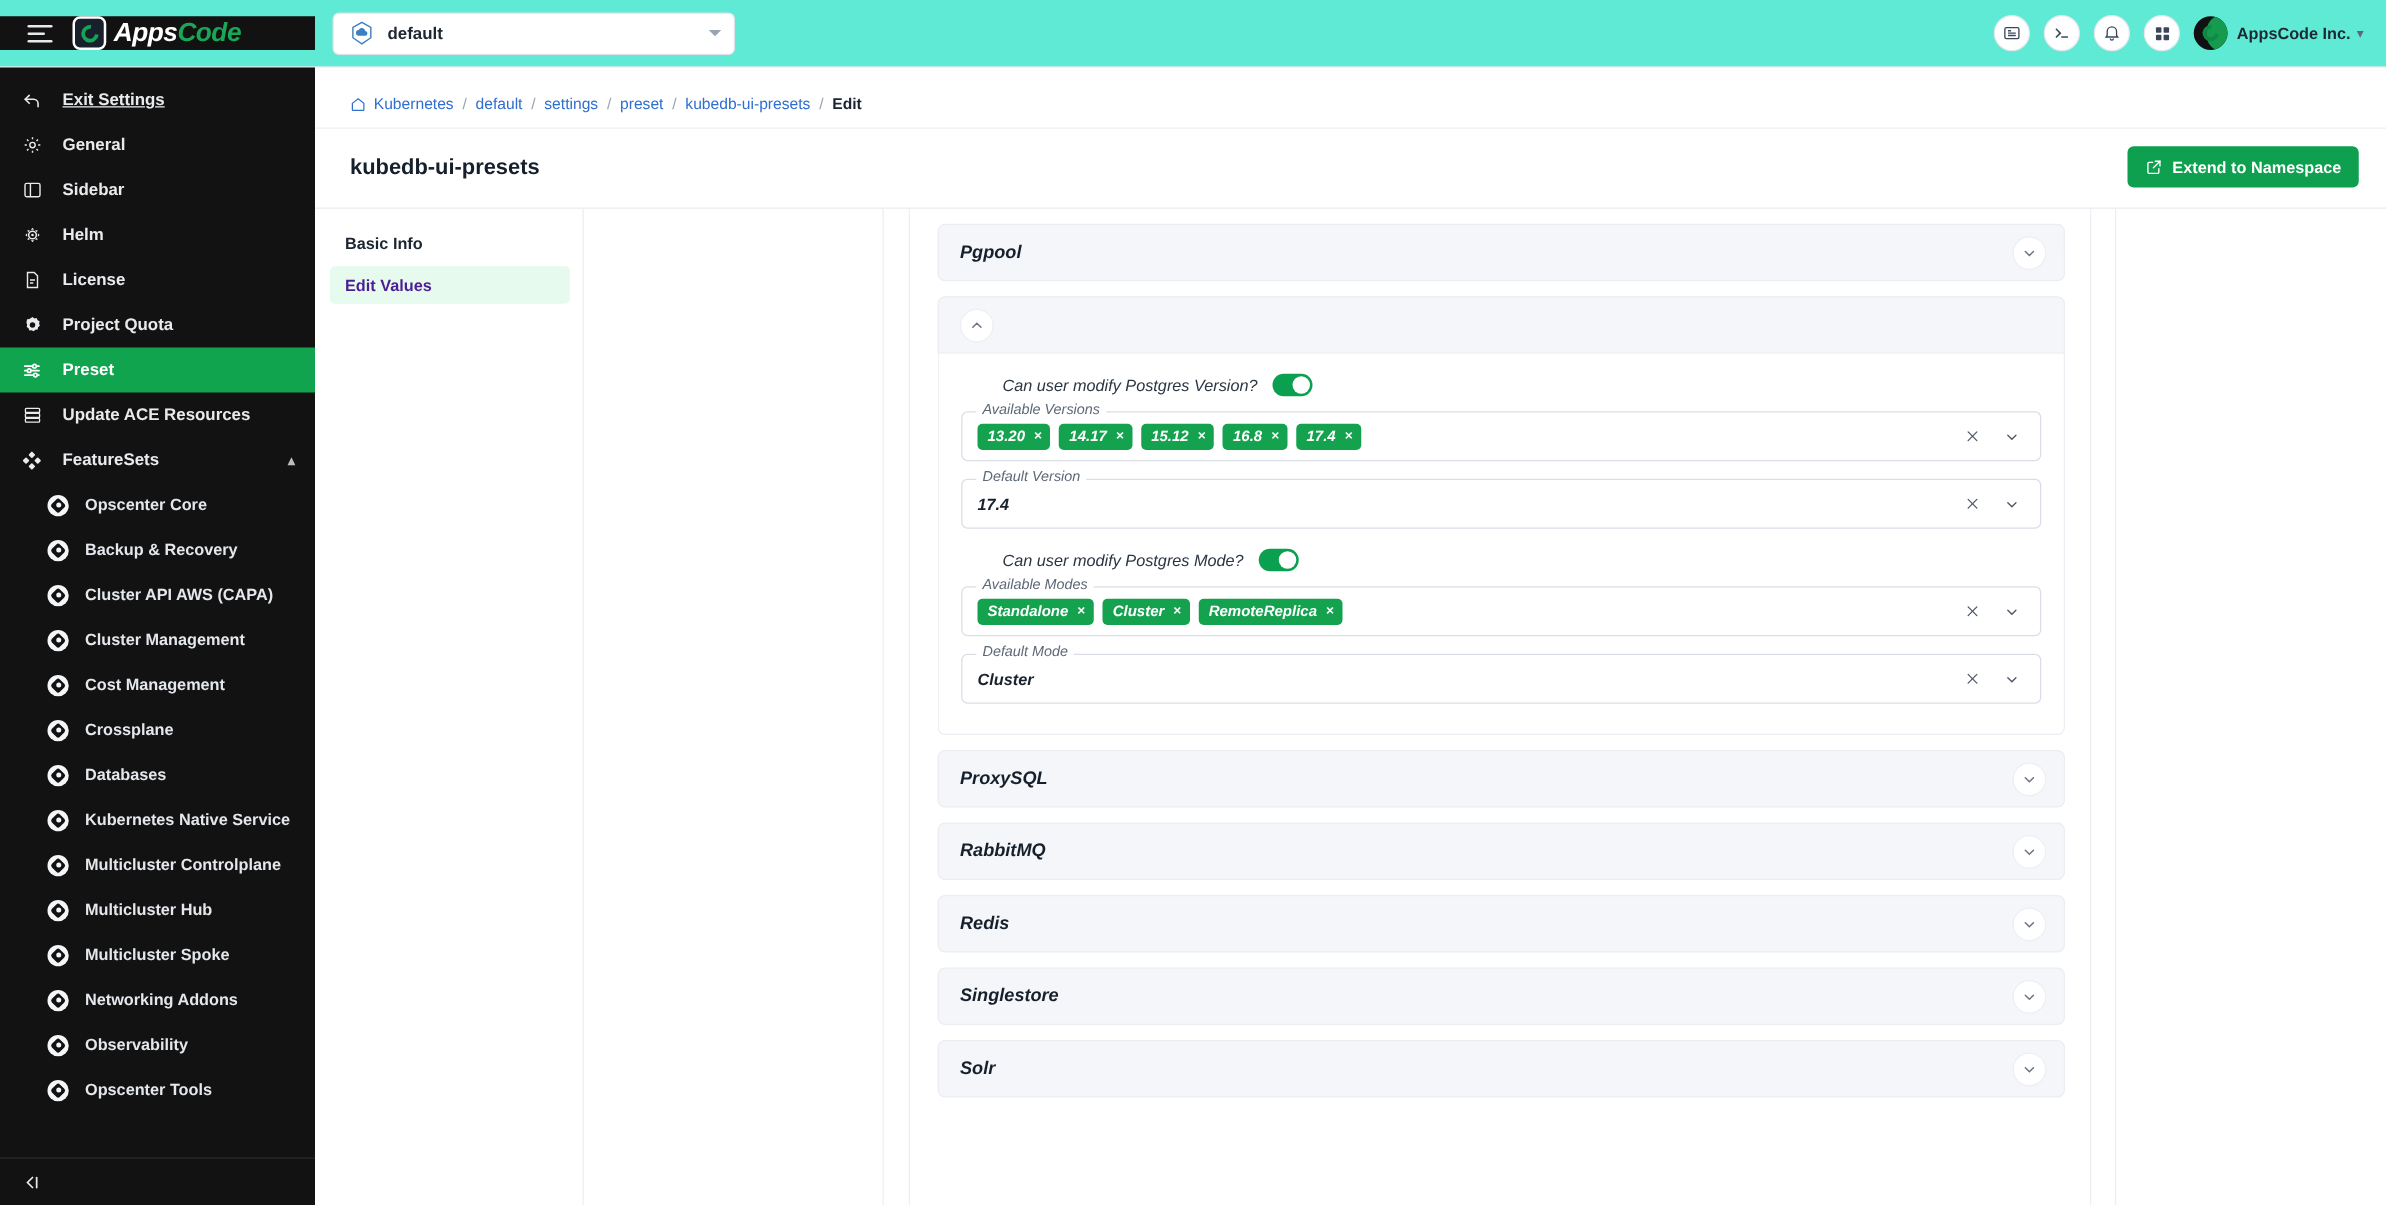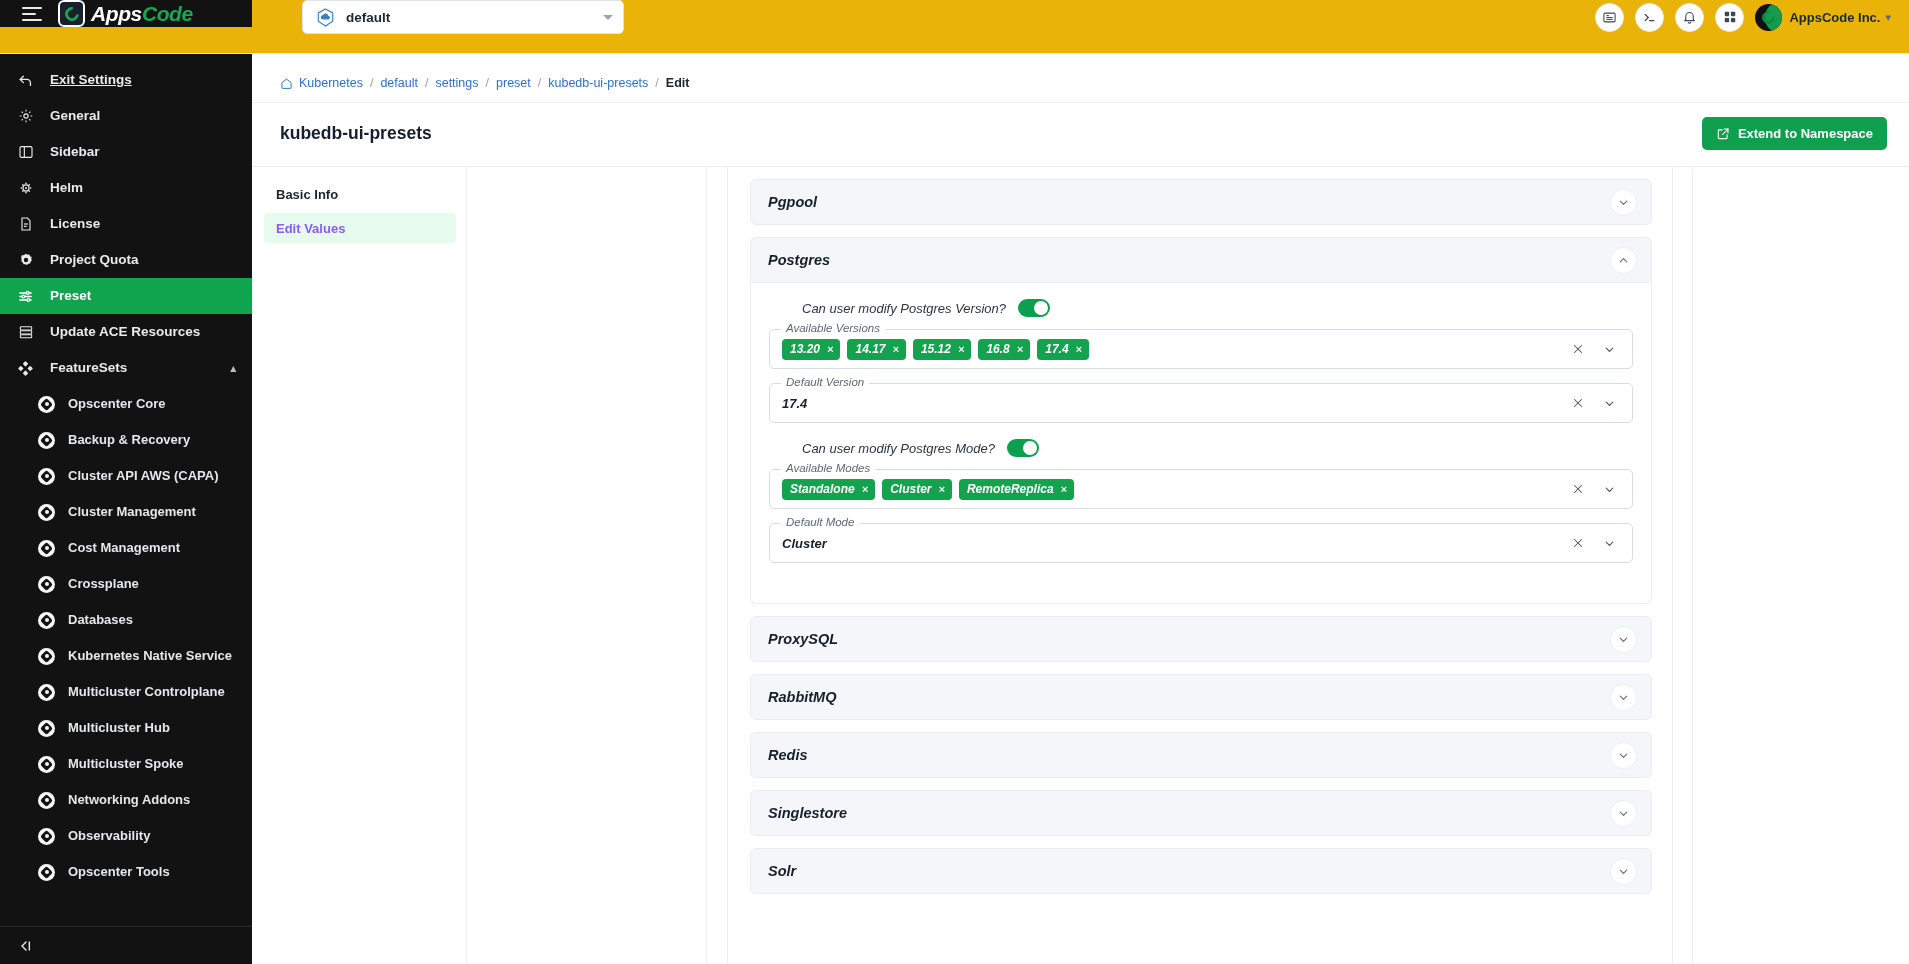--- a/index.html
+++ b/index.html
@@ -8,24 +8,23 @@
     width: 1909px; height: 964px;
     font-family: "Liberation Sans", sans-serif;
     background: #ffffff;
     overflow: hidden;
   }
   body { display: flex; flex-direction: column; }
 
   
   .topbar {
     height: 54px; min-height: 54px;
-    display: flex; align-items: flex-start;
-    background: #eab308;
+    display: flex; align-items: center;
+    background: #5eead4;
     border-bottom: 1px solid #e6e9ef;
-    gap: 36px;
   }
   .brand-zone {
     width: 252px; min-width: 252px;
     background: #121212;
     display: flex; align-items: center;
     gap: 16px; padding-left: 22px;
   }
   .hamburger { width: 20px; height: 14px; position: relative; cursor: pointer; flex: 0 0 auto; }
   .hamburger span {
     position: absolute; left: 0; height: 2px; background: #e7e9ec; border-radius: 1px;
@@ -168,21 +167,21 @@
   .editor-row { flex: 1; display: flex; min-height: 0; border-top: 1px solid #e9ecf0; justify-content: space-between; }
   .steps-col {
     width: 215px; min-width: 215px; padding: 12px 10px 0 12px;
     border-right: 1px solid #eceff3;
   }
   .step {
     height: 30px; display: flex; align-items: center;
     padding: 0 12px; border-radius: 4px; cursor: pointer;
     font-size: 13px; font-weight: 700; color: #1c2632; margin-bottom: 4px;
   }
-  .step.active { background: #e6faee; color: #8b5cf6; }
+  .step.active { background: #e6faee; color: #4c1d95; }
 
   .spacer-col-a { width: 240px; min-width: 240px; border-right: 1px solid #eceff3; }
   .spacer-col-b { width: 21px; min-width: 21px; border-right: 1px solid #eceff3; }
 
   .panes { flex: 1; display: flex; min-width: 0; font-style: italic; }
   .form-col {
     flex: 1; min-width: 0; overflow: hidden;
     padding: 12px 20px 0 22px;
   }
   .right-gutter-a { width: 20px; min-width: 20px; border-left: 1px solid #eceff3; }
@@ -543,21 +542,20 @@
               <span class="acc-toggle">
                 <svg width="13" height="13" viewBox="0 0 24 24" fill="none" stroke="#6b7484" stroke-width="2.2" stroke-linecap="round">
                     <polyline points="6,9.5 12,15.5 18,9.5"></polyline>
                   </svg>
               </span>
             </div>
           </div>
 
           <div class="acc open">
             <div class="acc-head">
-              <span class="acc-title">Postgres</span>
               <span class="acc-toggle">
                 <svg width="13" height="13" viewBox="0 0 24 24" fill="none" stroke="#6b7484" stroke-width="2.2" stroke-linecap="round">
                     <polyline points="6,14.5 12,8.5 18,14.5"></polyline>
                   </svg>
               </span>
             </div>
             <div class="acc-body">
 
               <div class="row-toggle">
                 <span class="qlabel">Can user modify Postgres Version?</span>
@@ -660,21 +658,21 @@
                     </span>
                     <span class="fa-btn">
                       <svg width="13" height="13" viewBox="0 0 24 24" fill="none" stroke="#4d5765" stroke-width="2" stroke-linecap="round">
                           <polyline points="6,9.5 12,15.5 18,9.5"></polyline>
                         </svg>
                     </span>
                   </div>
                 </div>
               </div>
 
-              <div class="field" style="margin-bottom:20px;border-radius:20px;">
+              <div class="field" style="margin-bottom:4px;border-radius:20px;">
                 <span class="field-legend">Default Mode</span>
                 <div class="field-box">
                   <span class="field-val">Cluster</span>
                   <div class="field-actions">
                     <span class="fa-btn">
                       <svg width="12" height="12" viewBox="0 0 24 24" stroke="#4d5765" stroke-width="2.1" stroke-linecap="round">
                           <line x1="5" y1="5" x2="19" y2="19"></line>
                           <line x1="19" y1="5" x2="5" y2="19"></line>
                         </svg>
                     </span>

